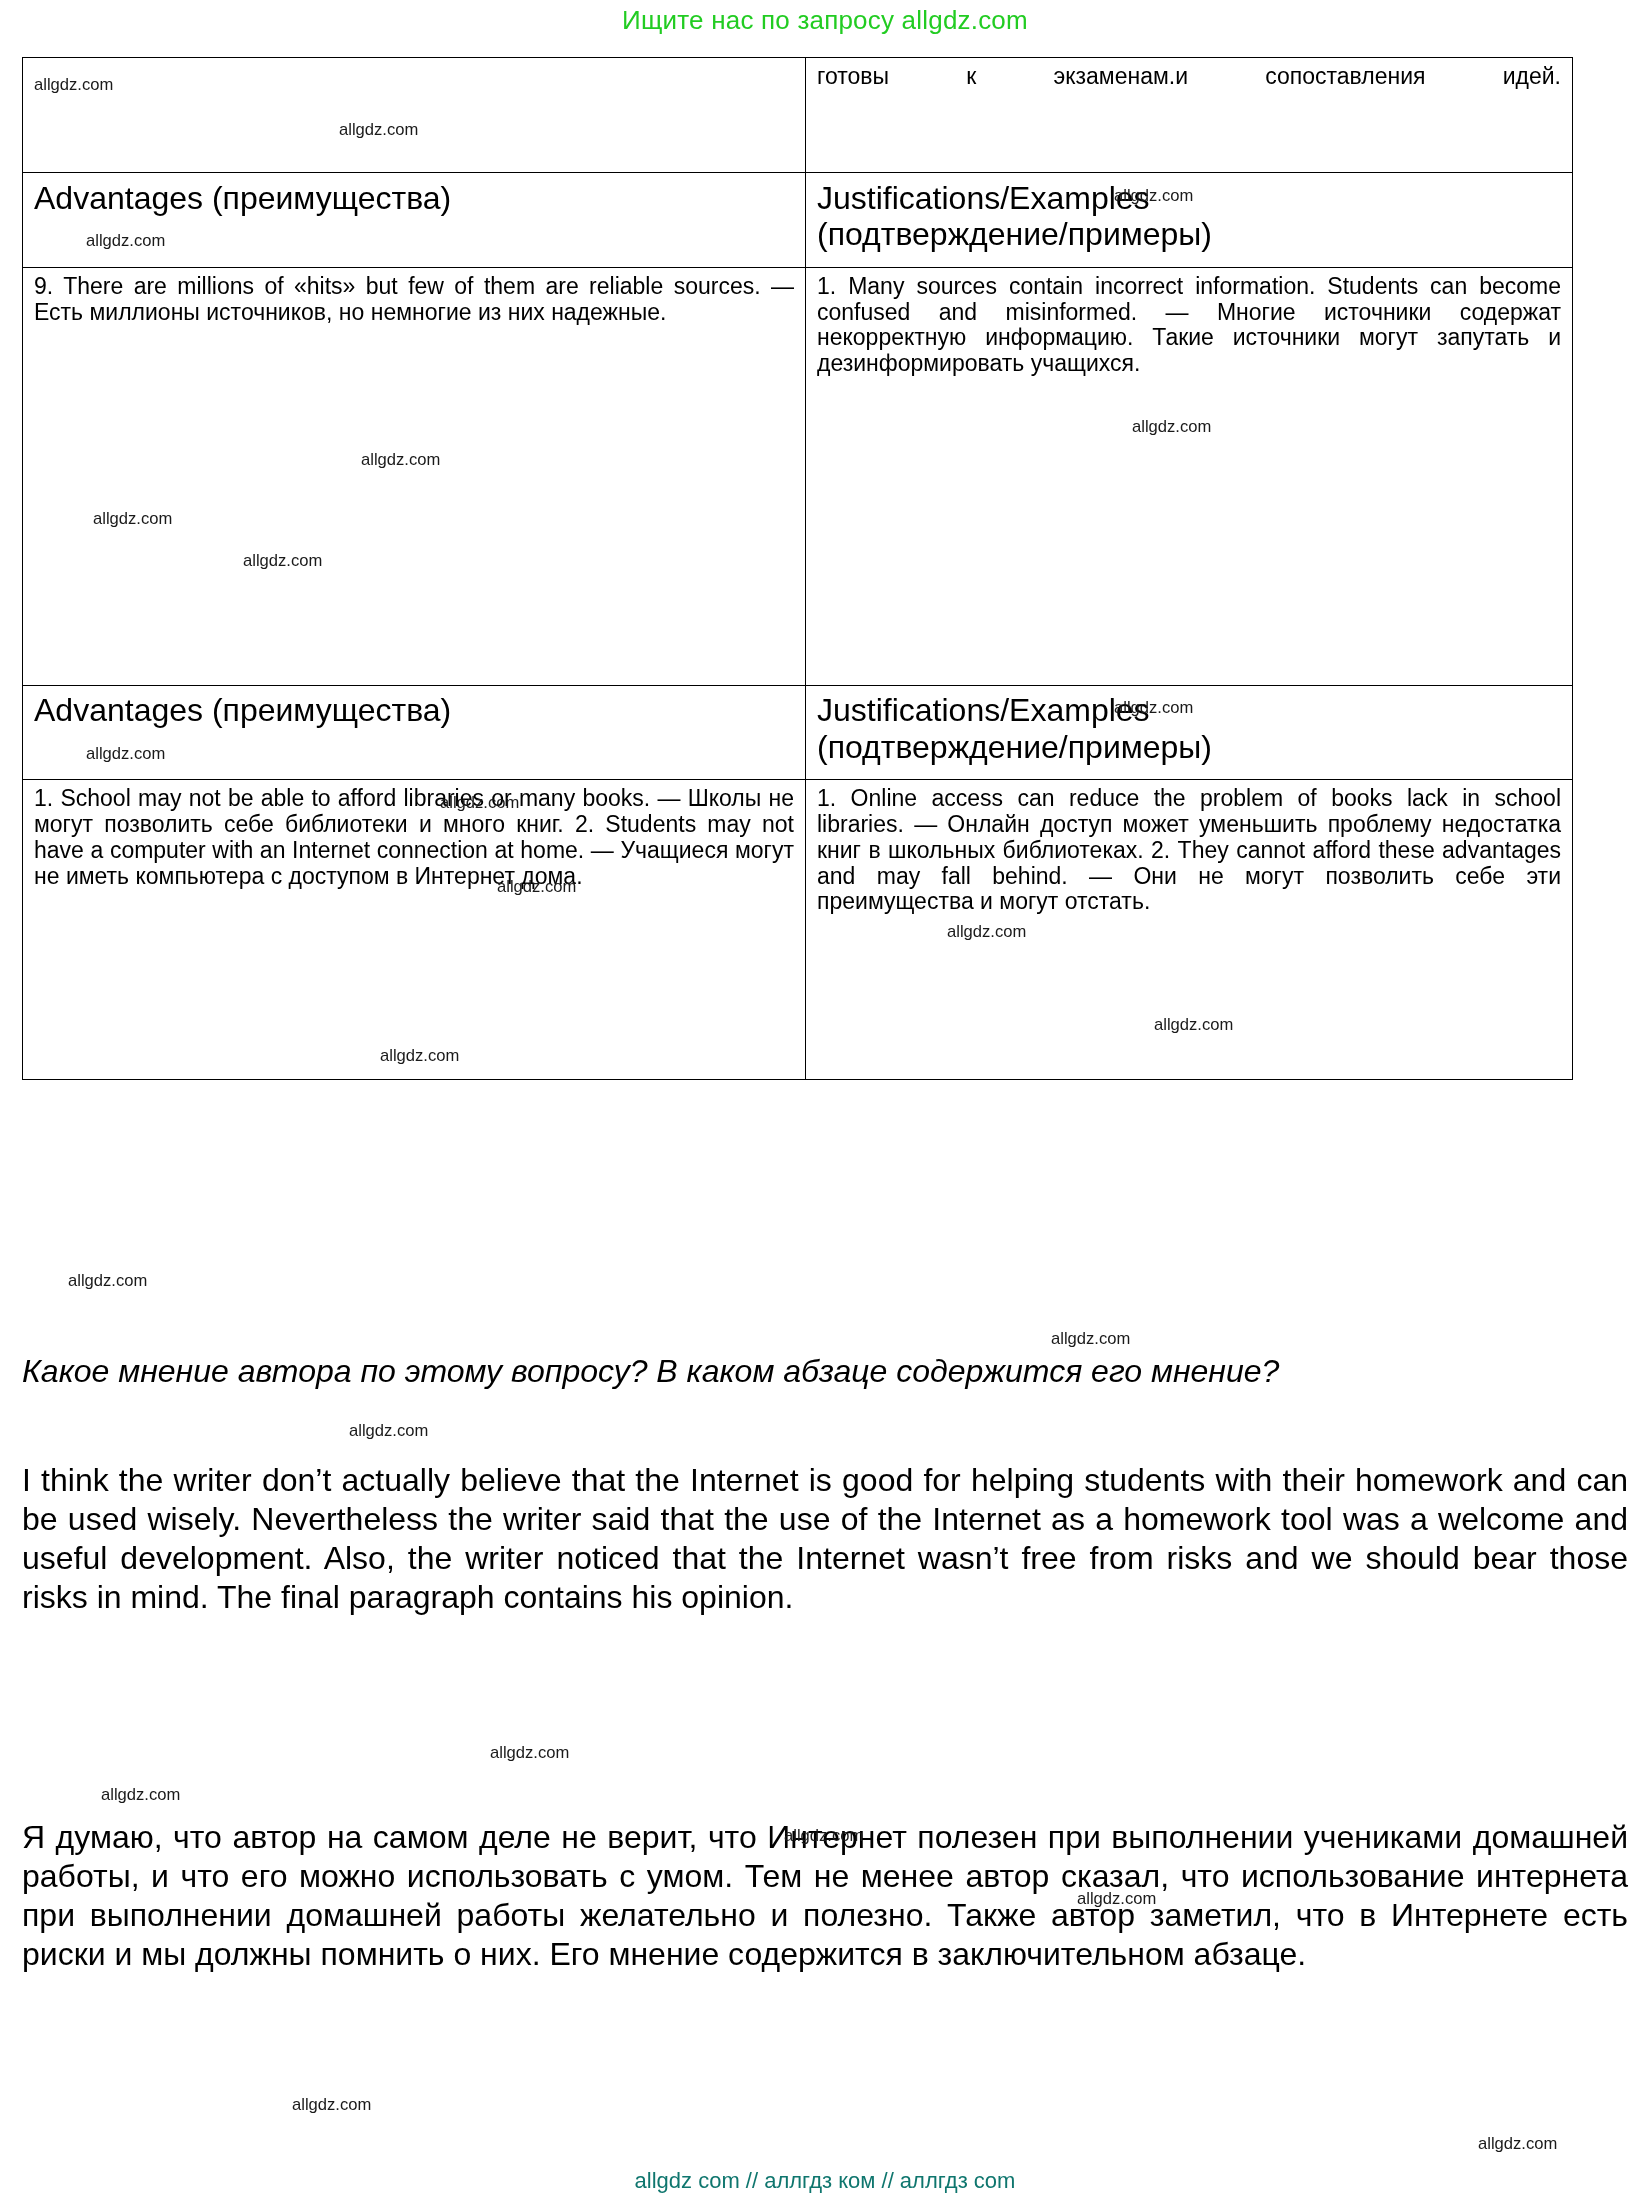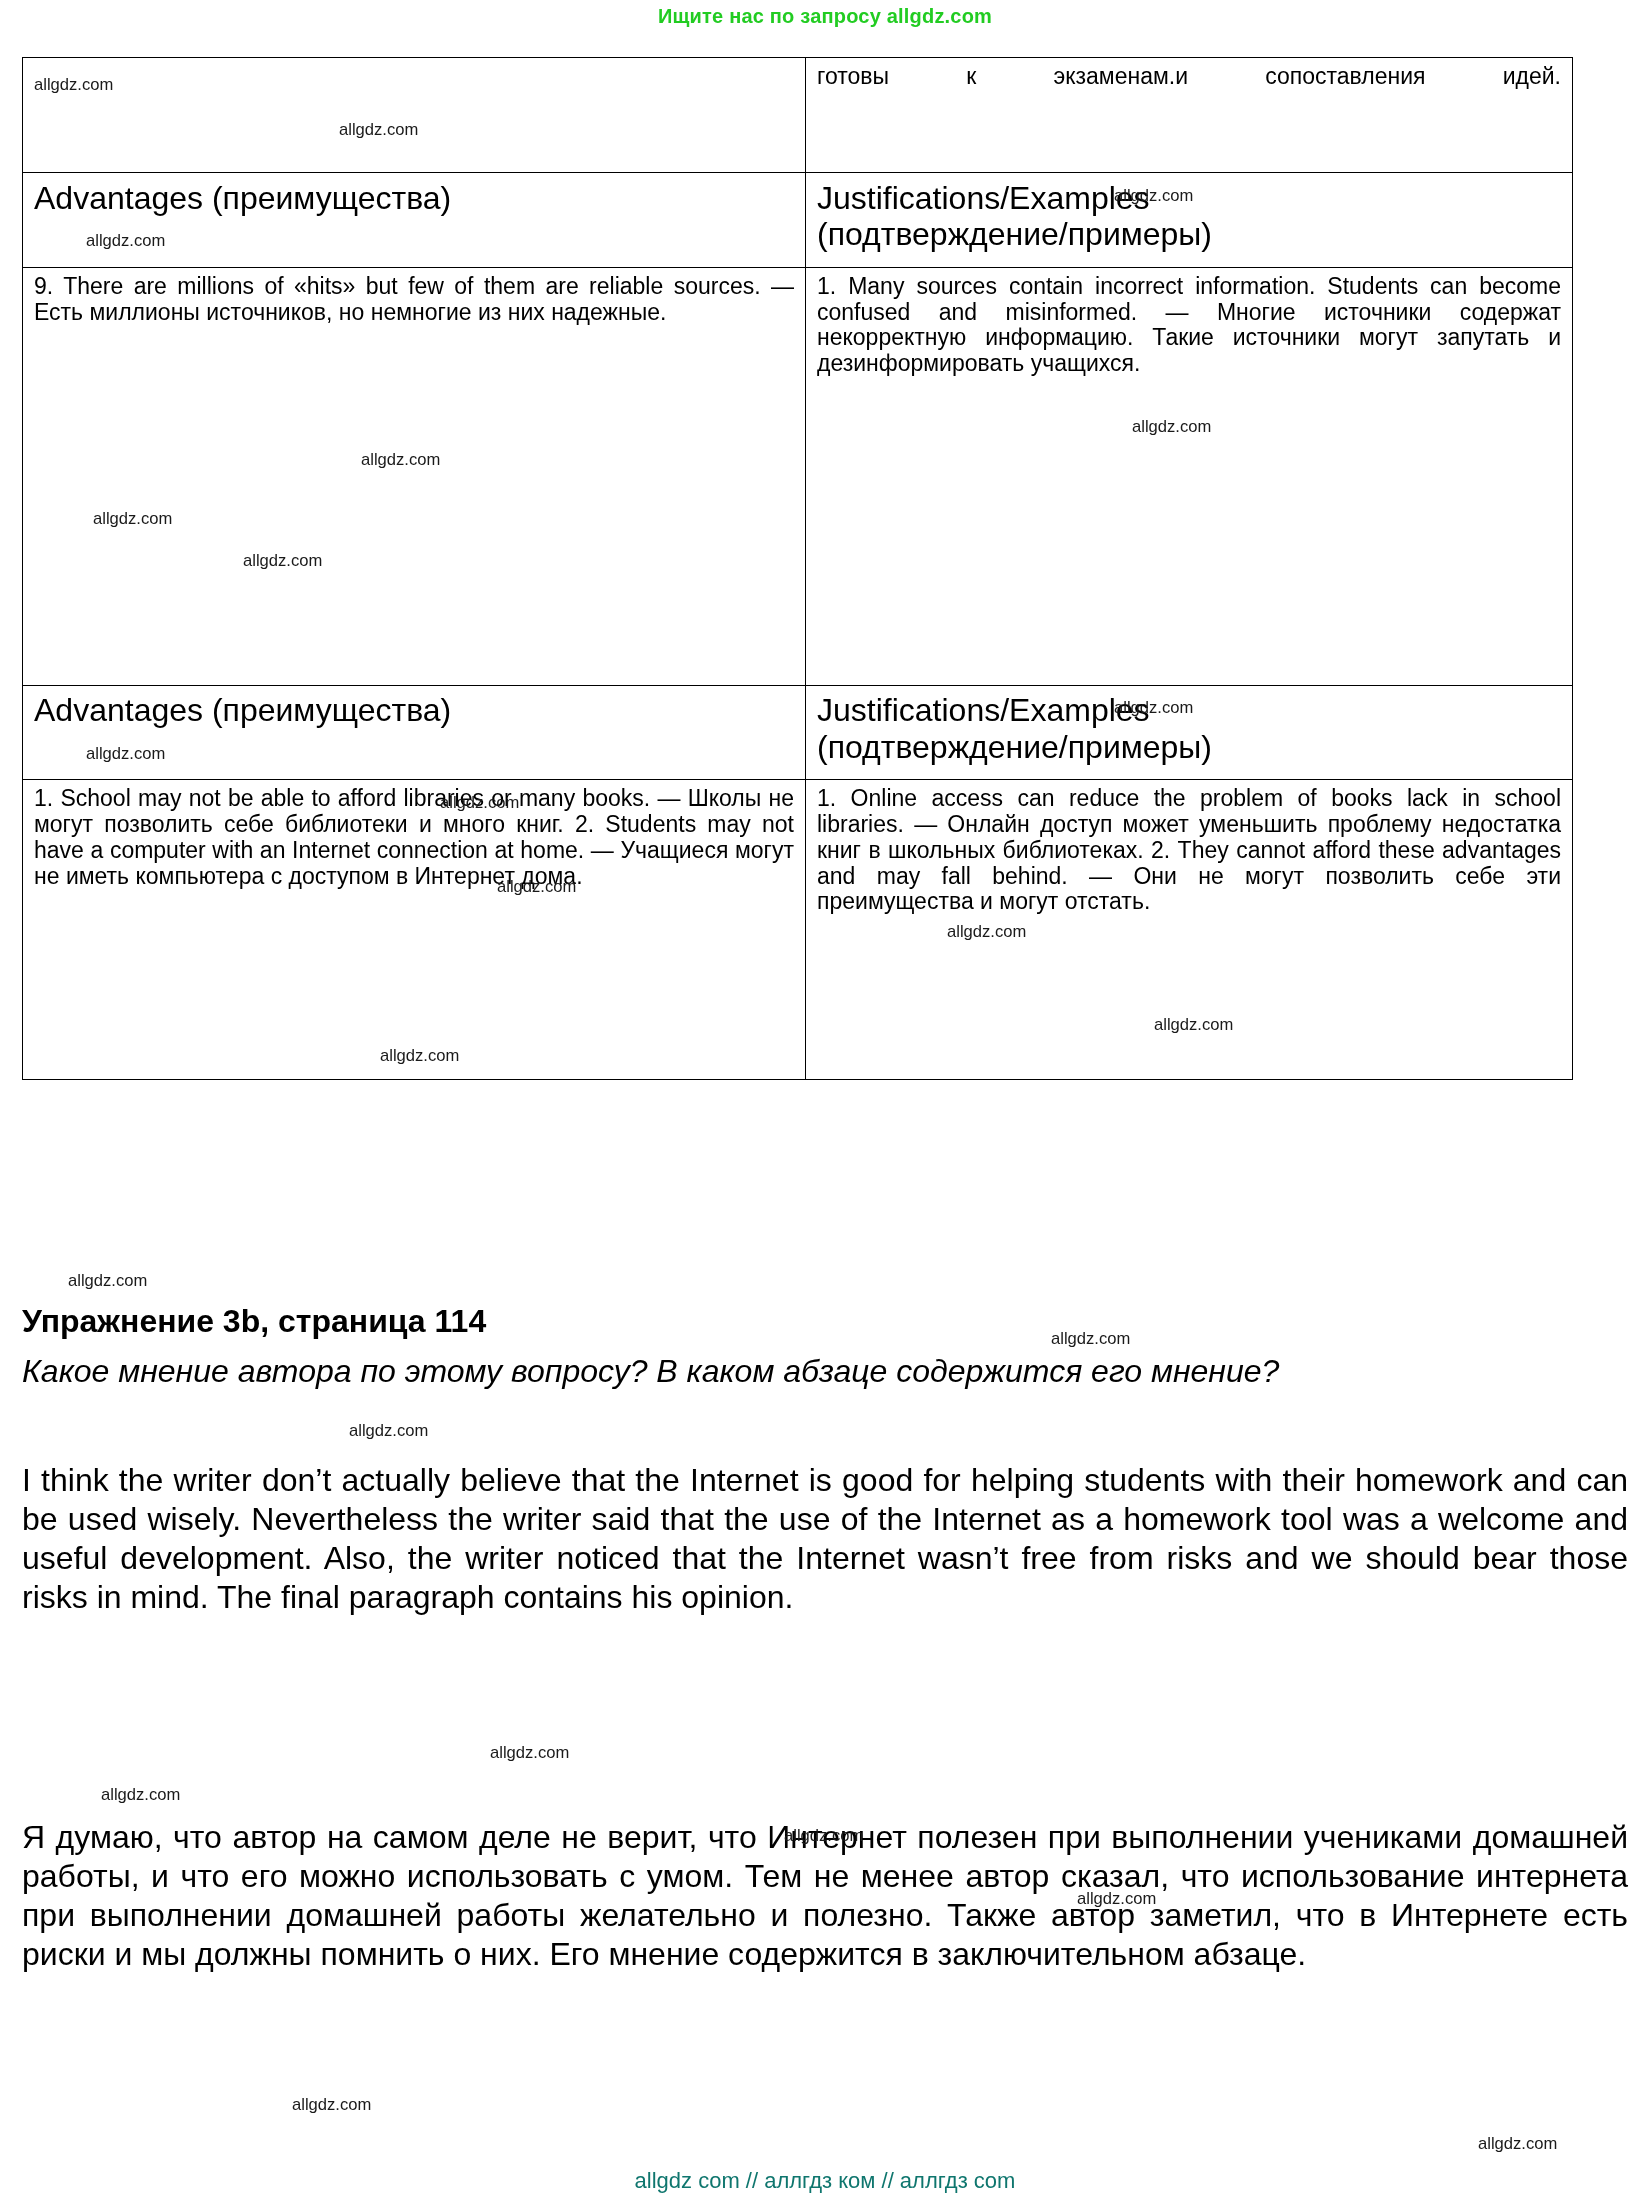--- a/index.html
+++ b/index.html
@@ -23,25 +23,24 @@
     box-sizing: border-box;
   }
 
   
   .top-banner {
     position: absolute;
     top: 4.7px;
     left: 0;
     width: 1650px;
     text-align: center;
-    font-size: 20px;
+    font-size: 26px;
     color: #22cc22;
     letter-spacing: 0.2px;
     white-space: nowrap;
-    font-weight: bold;
   }
 
   
   .tbl-wrap {
     position: absolute;
     top: 57px;
     left: 22px;
     width: 1549px;
   }
   table.main {
@@ -206,23 +205,20 @@
             <div class="cell-text justify-left-last">1. Online access can reduce the problem of books lack in school libraries. — Онлайн доступ может уменьшить проблему недостатка книг в школьных библиотеках. 2. They cannot afford these advantages and may fall behind. — Они не могут позволить себе эти преимущества и могут отстать.</div>
             <span class="wm" style="left:141px; top:142px;">allgdz.com</span>
             <span class="wm" style="left:348px; top:235px;">allgdz.com</span>
           </td>
         </tr>
 
       </tbody>
     </table>
   </div>
 
-  <div class="section" style="top:1303px;">
-    <div class="ex-title">Упражнение 3b, страница 114</div>
-  </div>
 
   <div class="section" style="top:1352px;font-style:italic;">
     <div class="ex-question">Какое мнение автора по этому вопросу? В каком абзаце содержится его мнение?</div>
   </div>
 
   <div class="section" style="top:1461px;">
     <div class="para">I think the writer don’t actually believe that the Internet is good for helping students with their homework and can be used wisely. Nevertheless the writer said that the use of the Internet as a homework tool was a welcome and useful development. Also, the writer noticed that the Internet wasn’t free from risks and we should bear those risks in mind. The final paragraph contains his opinion.</div>
   </div>
 
   <div class="section" style="top:1818px;">

